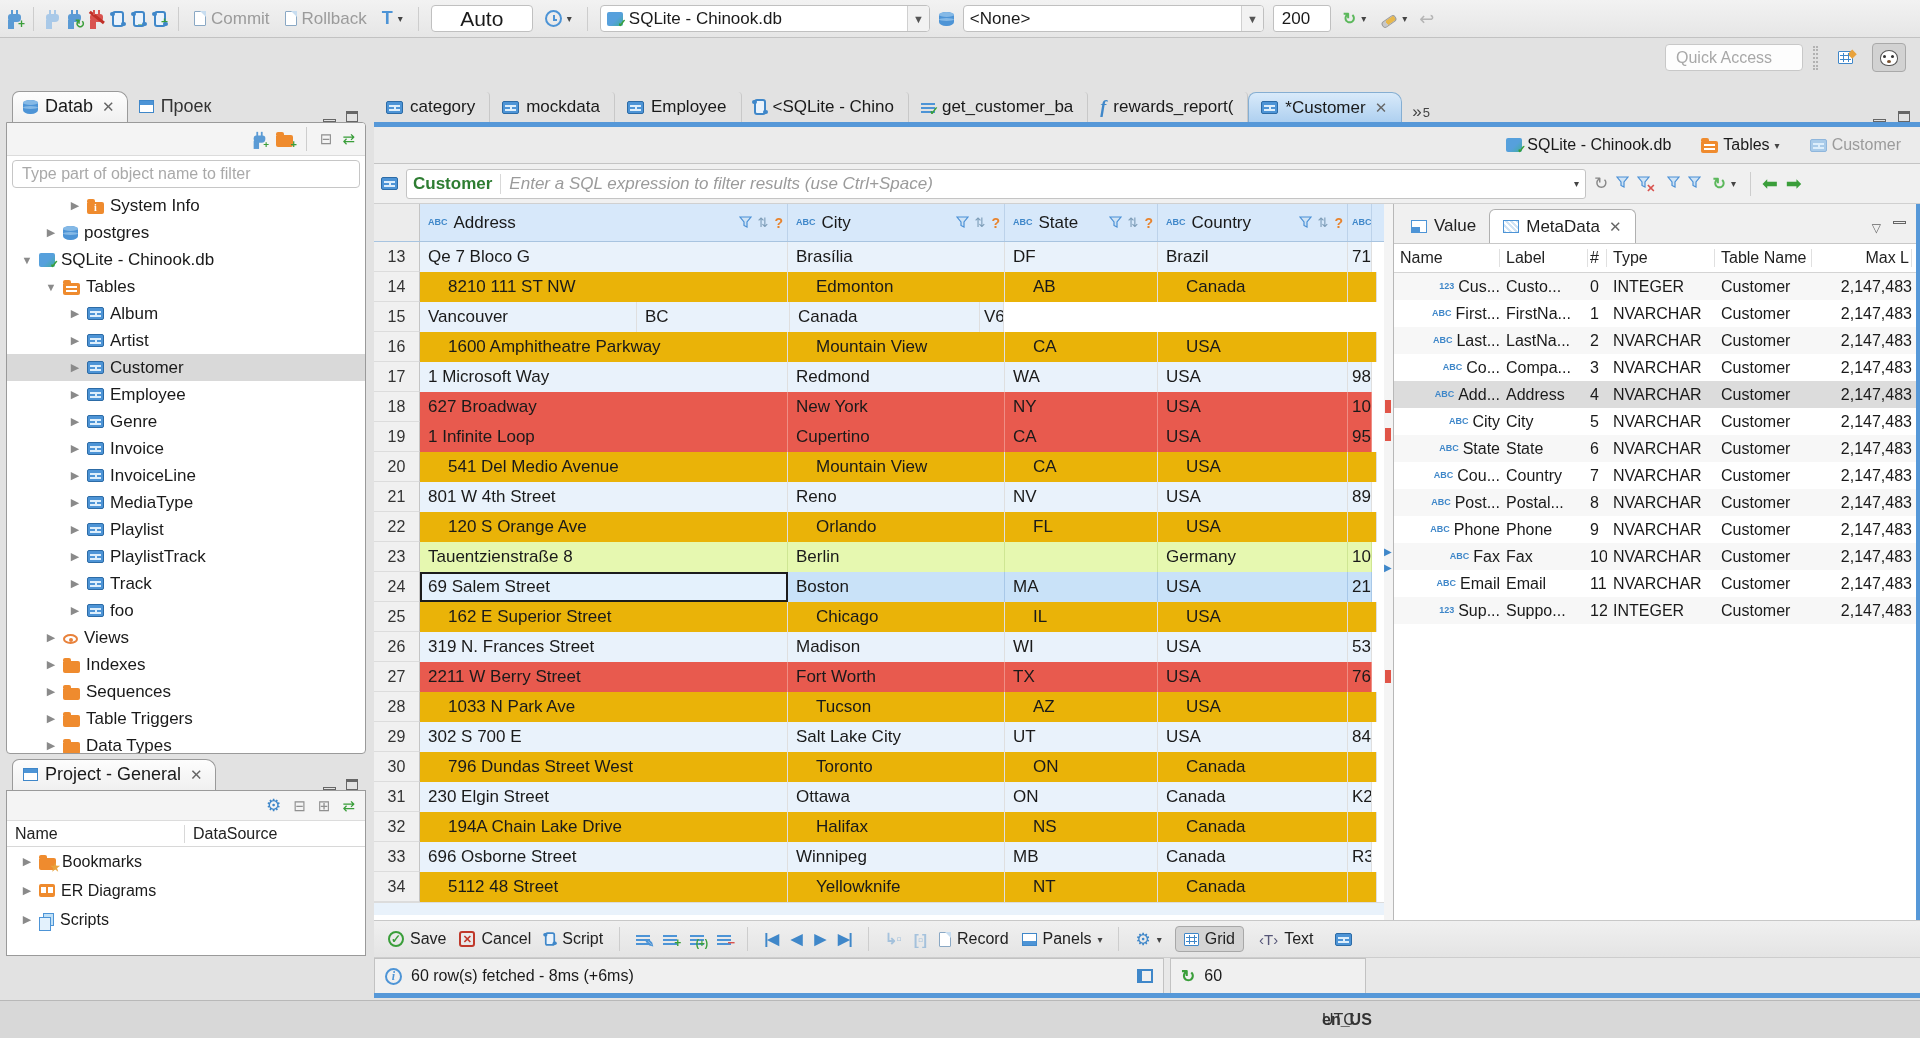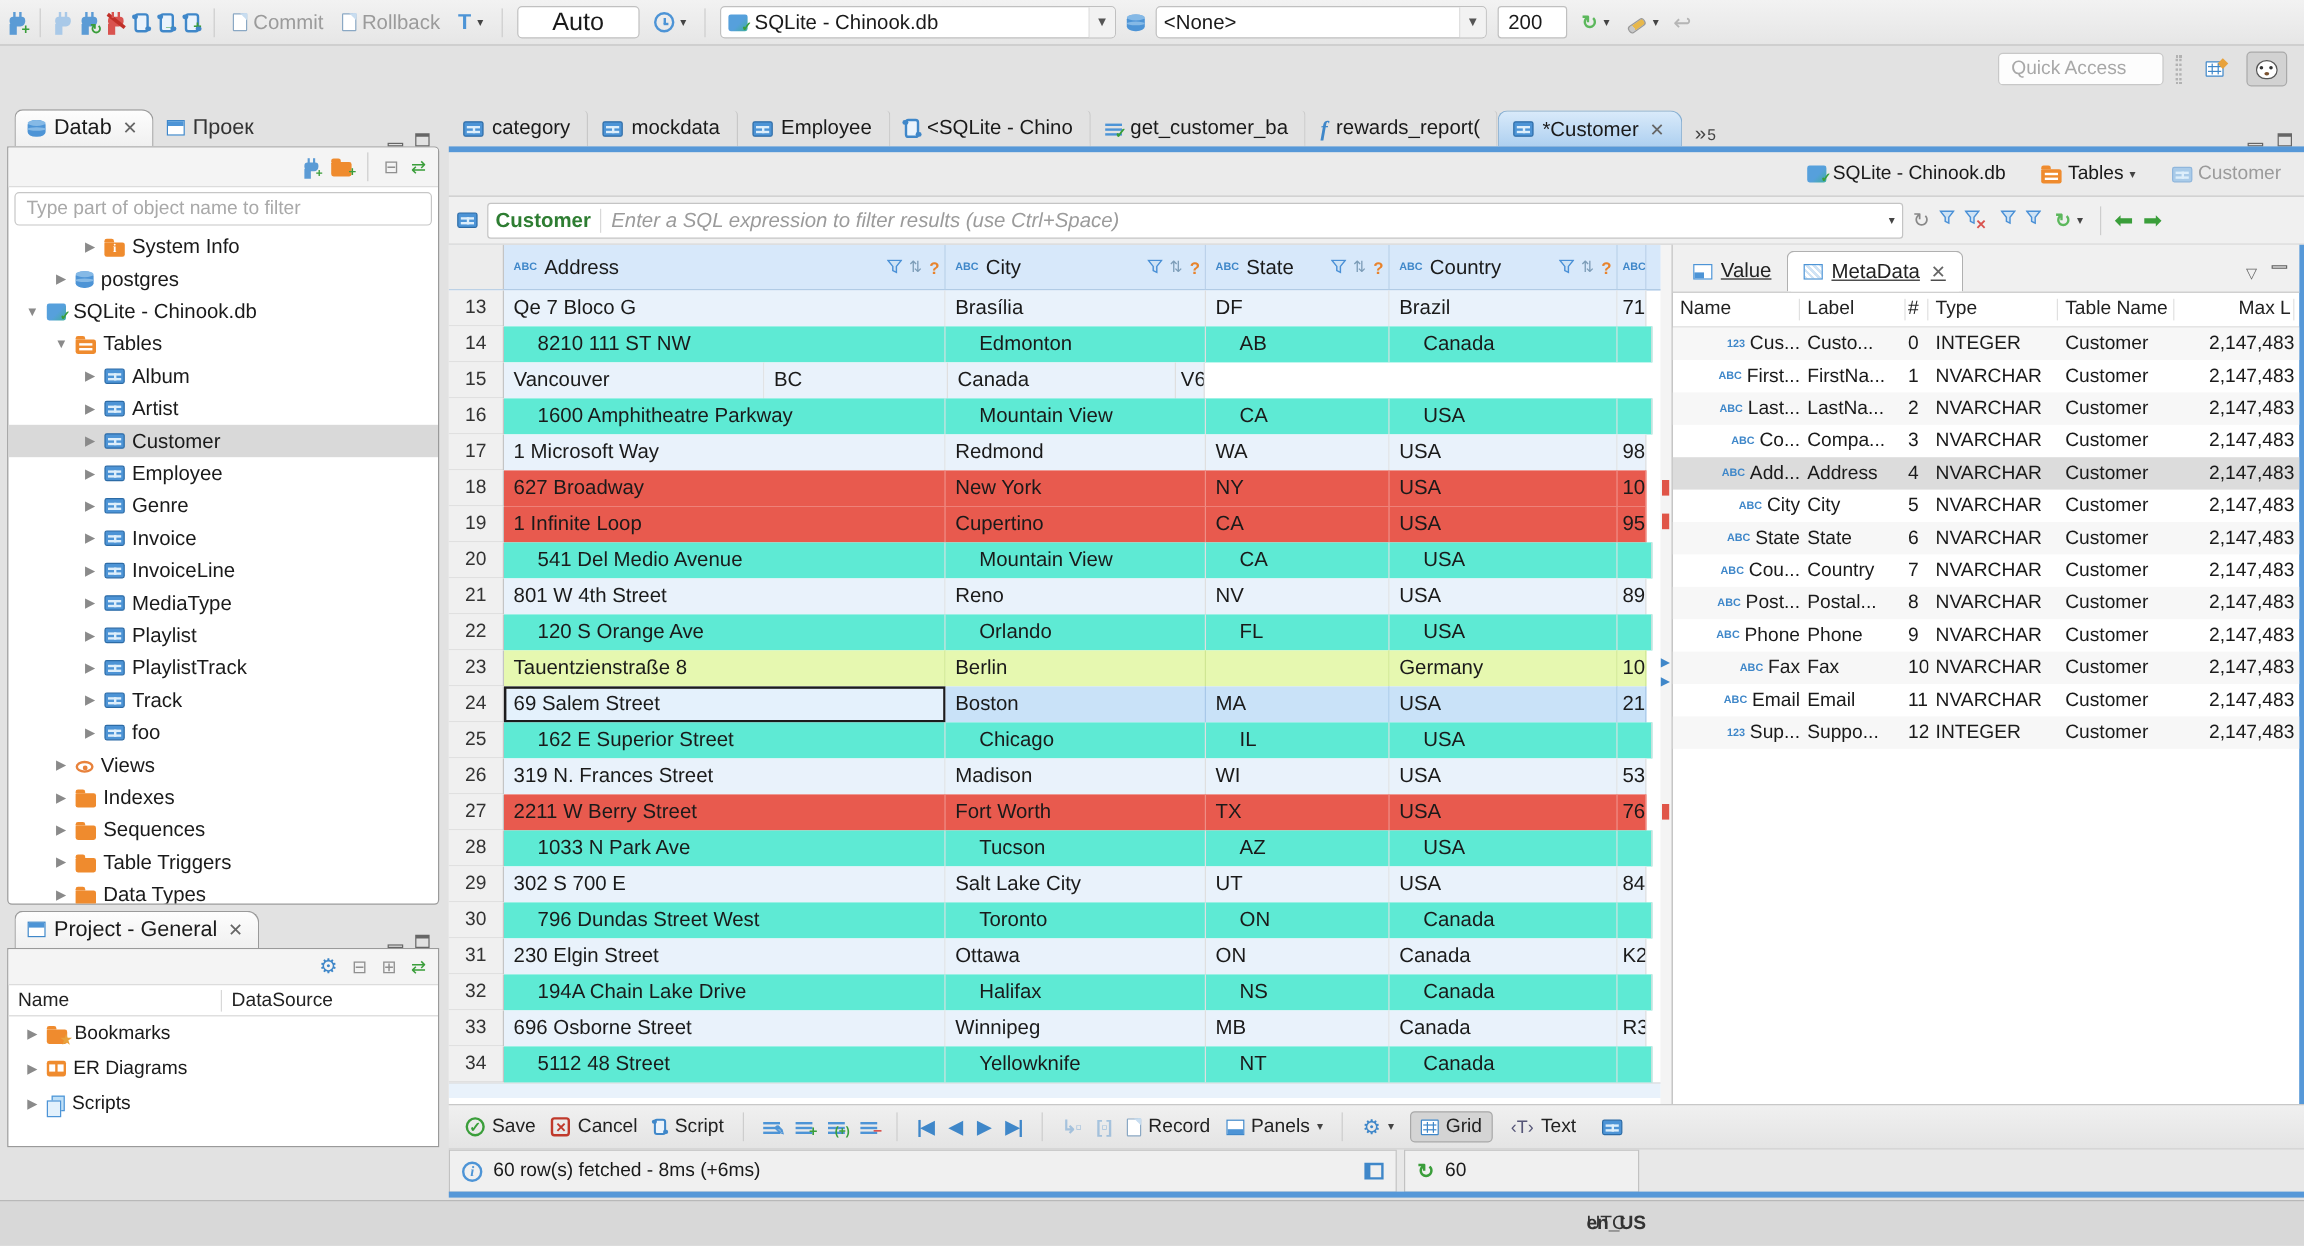--- a/index.html
+++ b/index.html
@@ -145,34 +145,34 @@
   .gridwrap { left:374px; top:204px; width:1010px; height:716px; background:#fff; overflow:hidden; }
   .ghead { display:flex; height:38px; background:#d7e8fa; border-bottom:1px solid #a8c4e0; font-size:17px; }
   .gh { display:flex; align-items:center; gap:6px; padding:0 4px 0 8px; border-right:1px solid #bcd2ea; overflow:hidden; }
   .gh .nm { flex:1; white-space:nowrap; }
   .gcorner { width:46px; background:#ececec; border-right:1px solid #c4c4c4; }
   .grow2 { display:flex; height:30px; font-size:17px; }
   .gnum { width:46px; background:#f0f0f0; border-right:1px solid #c4c4c4; border-bottom:1px solid #dcdcdc;
     display:flex; align-items:center; justify-content:center; color:#333; font-size:16px; flex:none; }
   .gc { display:flex; align-items:center; padding-left:8px; border-right:1px solid #dfdfdf; white-space:nowrap; overflow:hidden; }
   .w-addr { width:368px; } .w-city { width:217px; } .w-state { width:153px; } .w-cty { width:190px; } .w-x { width:24px; padding-left:4px; }
-  .bg-alt .gc { background:#e9f2fb; } .bg-plain .gc { background:#5eead4;padding-left:28px; }
+  .bg-alt .gc { background:#e9f2fb; } .bg-plain .gc { background:#eab308;padding-left:28px; }
   .bg-mod .gc { background:#e85a4e; border-right-color:#ef8e85; }
   .bg-new .gc { background:#e6f8b0; border-right-color:#cfe693; }
   .bg-sel .gc { background:#c9e2f8; border-right-color:#a8c8e8; }
   .bg-sel .gc.cursor { background:#e4f1fc; border:2px solid #1c1c1c; padding-left:6px; }
   .partialrow { height:13px; background:#e9f2fb; border-top:1px solid #dcdcdc; }
   .ruler { left:1384px; top:204px; width:9px; height:716px; background:#f4f4f4; }
   .rmark { position:absolute; left:1px; width:6px; height:13px; background:#e05548; }
   .rarrow { position:absolute; left:0; color:#3f87c9; font-size:10px; }
 
   
   .mpanel { left:1393px; top:204px; width:527px; height:716px; background:#fff; border-left:1px solid #b8b8b8; border-right:4px solid #5698d8; }
   .mtabs { height:40px; display:flex; align-items:flex-end; background:#f0f0f0; border-bottom:1px solid #c8c8c8; padding-left:4px; }
-  .mtab { display:flex; align-items:center; gap:7px; font-size:17px; height:34px; padding:0 13px; color:#222;text-decoration:underline; }
+  .mtab { display:flex; align-items:center; gap:7px; font-size:17px; height:34px; padding:0 13px; color:#222; }
   .mtab.active { background:#fff; border:1px solid #b0b0b0; border-bottom:none; border-radius:6px 6px 0 0; }
   .mtabbtns { margin-left:auto; display:flex; gap:12px; padding:0 10px 8px 0; color:#666; font-size:12px; }
   .mhead { display:flex; height:29px; border-bottom:1px solid #d4d4d4; font-size:16px; align-items:center; color:#222; }
   .mh { padding-left:6px; border-right:1px solid #e0e0e0; white-space:nowrap; overflow:hidden; }
   .mrow { display:flex; height:27px; font-size:16px; align-items:center; }
   .mrow:nth-child(odd) { background:#f7f7f7; }
   .mrow.sel { background:#dcdcdc; }
   .mc { padding-left:6px; white-space:nowrap; overflow:hidden; display:flex; align-items:center; gap:4px; }
   .m-name { width:106px; justify-content:flex-start; }
   .m-name { } .m-label { width:88px; } .m-num { width:19px; padding-left:2px; } .m-type { width:108px; } .m-table { width:97px; } .m-max { width:100px; justify-content:flex-end; padding-right:0; }
@@ -251,21 +251,21 @@
   <span class="tsep"></span>
   <span class="combo conn" style="width:330px">
     <span class="ic ic-sqlite">
         <b class="ov br g" style="font-size:11px">✓</b>
       </span>
     <span>SQLite - Chinook.db</span>
     <span class="grow"></span>
     <span class="dd">▼</span>
   </span>
   <span class="ic ic-db"></span>
-  <span class="combo conn" style="width:276px">
+  <span class="combo conn" style="width:301px">
     <span>&lt;None&gt;</span>
     <span class="grow"></span>
     <span class="dd">▼</span>
   </span>
   <span class="fetchbox">
     <span>200</span>
   </span>
   <span class="tbtn">
     <span class="greenref">↻</span>
     <span class="caret">▾</span>

